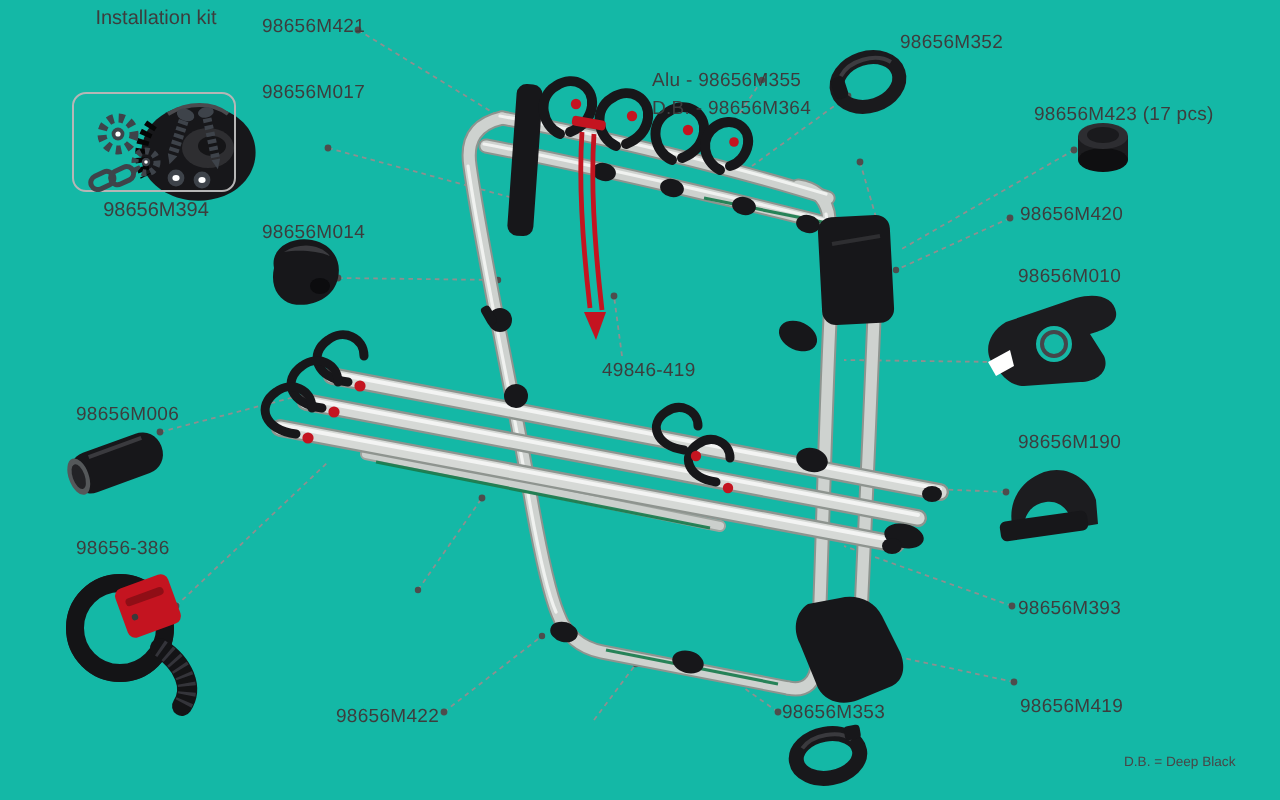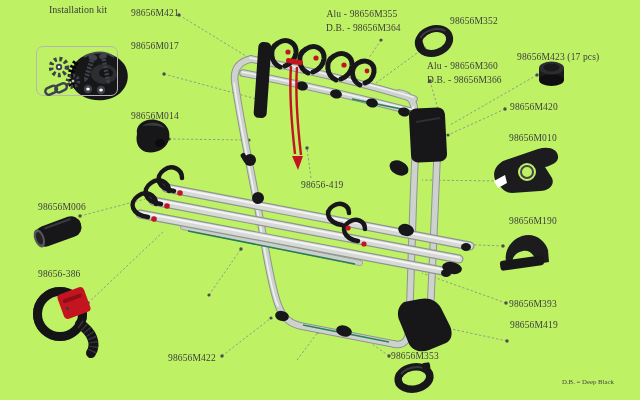--- a/index.html
+++ b/index.html
@@ -1,20 +1,20 @@
 <!DOCTYPE html>
 <html><head>
 <meta charset="utf-8">
 <style>
   html,body{margin:0;padding:0;background:#ffffff;}
-  .stage{position:relative;width:640px;height:400px;background:#bef264;overflow:hidden;
-         font-family:Liberation Serif, serif;}
+  .stage{position:relative;width:640px;height:400px;background:#14b8a6;overflow:hidden;
+         font-family:Liberation Sans, sans-serif;}
   .stage svg{position:absolute;left:0;top:0;}
   .lbl{position:absolute;font-size:9.5px;color:#3d3d3d;white-space:nowrap;letter-spacing:.15px;}
-  .lbl.two{line-height:13.5px;text-align:center;}
+  .lbl.two{line-height:13.5px;text-align:center;margin-top:26px;}
   .kit-text{position:absolute;width:128px;text-align:center;font-size:10px;line-height:13.5px;color:#3d3d3d;}
   .kit-box{position:absolute;left:36px;top:46px;width:82px;height:50px;border:1.5px solid #b6b6b6;border-radius:7px;box-sizing:border-box;}
   .footnote{position:absolute;font-size:6.8px;color:#474747;white-space:nowrap;}
   .ld{stroke:#8f8f8f;stroke-width:.9;stroke-dasharray:2.3 2.1;fill:none;}
   .dot{fill:#4d4d4d;}
   .tO{stroke:#8e948f;stroke-width:7.6;fill:none;stroke-linecap:round;stroke-linejoin:round;}
   .tM{stroke:#ced2cf;stroke-width:5.6;fill:none;stroke-linecap:round;stroke-linejoin:round;}
   .tH{stroke:#f1f3f1;stroke-width:1.6;fill:none;stroke-linecap:round;stroke-linejoin:round;opacity:.95;}
   .rO{stroke:#8e948f;stroke-width:9;fill:none;stroke-linecap:round;}
   .rM{stroke:#d6d9d6;stroke-width:6.6;fill:none;stroke-linecap:round;}
@@ -260,49 +260,46 @@
   </g>
   <g>
     <circle cx="88" cy="89" r="4.2" fill="#3e434a"></circle>
         <ellipse cx="88" cy="89" rx="1.8" ry="1.5" fill="#fff"></ellipse>
     <circle cx="101" cy="90" r="4.2" fill="#3e434a"></circle>
         <ellipse cx="101" cy="90" rx="1.8" ry="1.5" fill="#fff"></ellipse>
   </g>
 </svg>
 
 <div class="kit-text" style="left:14px;top:99px">
+  <div>98656M394</div>
 </div>
 
 <div class="lbl" style="left:131px;top:8px">98656M421</div>
 <div class="lbl" style="left:131px;top:41px">98656M017</div>
 <div class="lbl" style="left:131px;top:111px">98656M014</div>
 <div class="lbl" style="left:38px;top:202px">98656M006</div>
 <div class="lbl" style="left:38px;top:269px">98656-386</div>
 
 <div class="lbl two" style="left:326px;top:8px;width:72px">
   <div>Alu - 98656M355</div>
   <div>D.B. - 98656M364</div>
 </div>
 
 <div class="lbl" style="left:450px;top:16px">98656M352</div>
 
-<div class="lbl two" style="left:427px;top:60px;width:71px">
-  <div>Alu - 98656M360</div>
-  <div>D.B. - 98656M366</div>
-</div>
 
 <div class="lbl" style="left:517px;top:52px">98656M423 (17 pcs)</div>
 <div class="lbl" style="left:510px;top:102px">98656M420</div>
 <div class="lbl" style="left:509px;top:133px">98656M010</div>
 <div class="lbl" style="left:509px;top:216px">98656M190</div>
-<div class="lbl" style="left:301px;top:180px">98656-419</div>
+<div class="lbl" style="left:301px;top:180px">49846-419</div>
 
 
 <div class="lbl" style="left:168px;top:353px">98656M422</div>
 
 
 <div class="lbl" style="left:509px;top:299px">98656M393</div>
-<div class="lbl" style="left:510px;top:320px">98656M419</div>
+<div class="lbl" style="left:510px;top:348px">98656M419</div>
 <div class="lbl" style="left:391px;top:351px">98656M353</div>
 
 <div class="footnote" style="left:562px;top:378px">D.B. = Deep Black</div>
 
 </div>
 
 </body></html>

